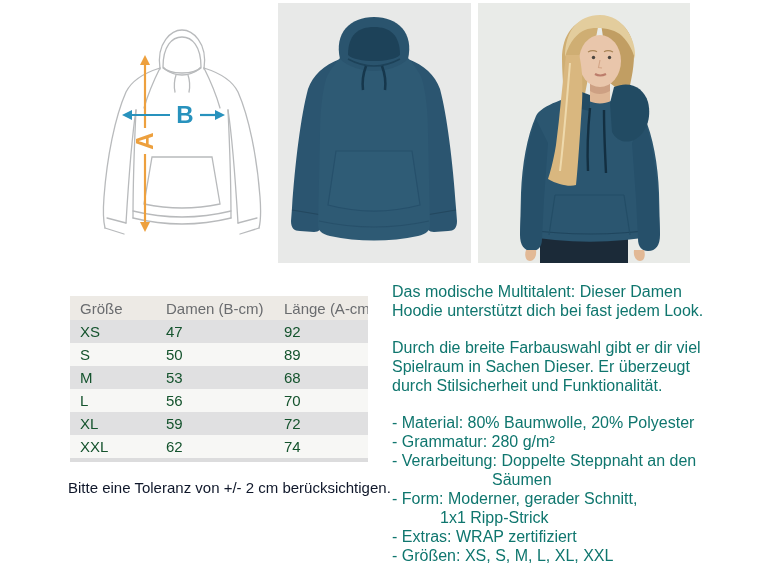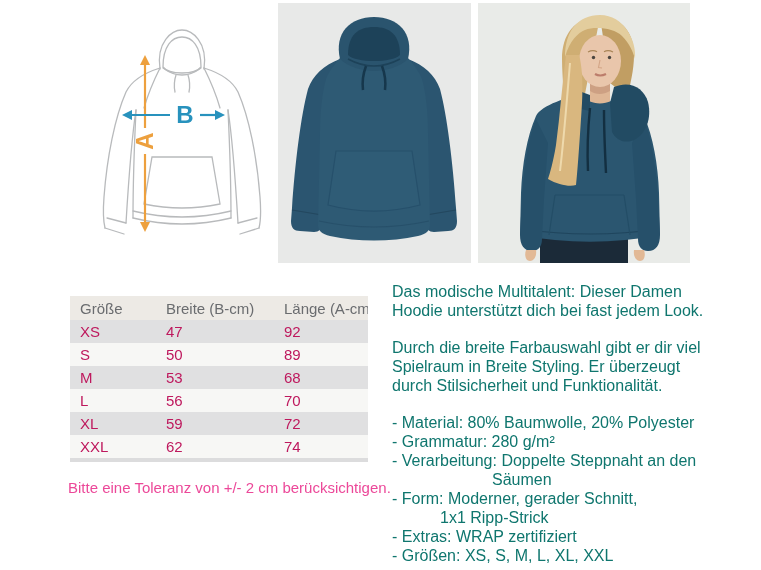--- a/index.html
+++ b/index.html
@@ -23,30 +23,30 @@
     border-collapse:collapse;table-layout:fixed;
     font-size:15px;
     border-bottom:4px solid #dcdcdd;
   }
   table.size-table th{
     background:#edeae5;color:#6a6c6f;font-weight:normal;
     text-align:left;height:24px;padding:0 0 0 10px;
     overflow:hidden;white-space:nowrap;
   }
   table.size-table td{
-    color:#be185d;height:23px;padding:0 0 0 10px;
+    color:#14532d;height:23px;padding:0 0 0 10px;
     overflow:hidden;white-space:nowrap;
   }
   table.size-table tbody tr:nth-child(odd){background:#e0e0e1;}
   table.size-table tbody tr:nth-child(even){background:#f7f7f5;}
   .col-size{width:86px}.col-breite{width:118px}.col-laenge{width:94px}
 
   .tolerance{
     position:absolute;left:68px;top:479px;
-    font-size:15px;color:#ec4899;white-space:nowrap;
+    font-size:15px;color:#0f172a;white-space:nowrap;
   }
 
   
   .description{
     position:absolute;left:392px;top:282px;width:345px;
     font-size:16px;line-height:19px;color:#0f766e;
   }
   .dline{white-space:nowrap;}
   .dgap{height:18px;}
   .indent-lg{padding-left:100px;}
@@ -181,21 +181,21 @@
 
   <table class="size-table">
     <colgroup>
         <col class="col-size">
         <col class="col-breite">
         <col class="col-laenge">
       </colgroup>
     <thead>
       <tr>
         <th>Größe</th>
-        <th>Breite (B-cm)</th>
+        <th>Damen (B-cm)</th>
         <th>Länge (A-cm)</th>
       </tr>
     </thead>
     <tbody>
       <tr>
         <td>XS</td>
         <td>47</td>
         <td>92</td>
       </tr>
       <tr>
@@ -226,21 +226,21 @@
     </tbody>
   </table>
 
   <div class="tolerance">Bitte eine Toleranz von +/- 2 cm berücksichtigen.</div>
 
   <div class="description">
     <div class="dline">Das modische Multitalent: Dieser Damen</div>
     <div class="dline">Hoodie unterstützt dich bei fast jedem Look.</div>
     <div class="dgap"></div>
     <div class="dline">Durch die breite Farbauswahl gibt er dir viel</div>
-    <div class="dline">Spielraum in Breite Styling. Er überzeugt</div>
+    <div class="dline">Spielraum in Sachen Dieser. Er überzeugt</div>
     <div class="dline">durch Stilsicherheit und Funktionalität.</div>
     <div class="dgap"></div>
     <div class="dline">- Material: 80% Baumwolle, 20% Polyester</div>
     <div class="dline">- Grammatur: 280 g/m²</div>
     <div class="dline">- Verarbeitung: Doppelte Steppnaht an den</div>
     <div class="dline indent-lg">Säumen</div>
     <div class="dline">- Form: Moderner, gerader Schnitt,</div>
     <div class="dline indent-sm">1x1 Ripp-Strick</div>
     <div class="dline">- Extras: WRAP zertifiziert</div>
     <div class="dline">- Größen: XS, S, M, L, XL, XXL</div>

